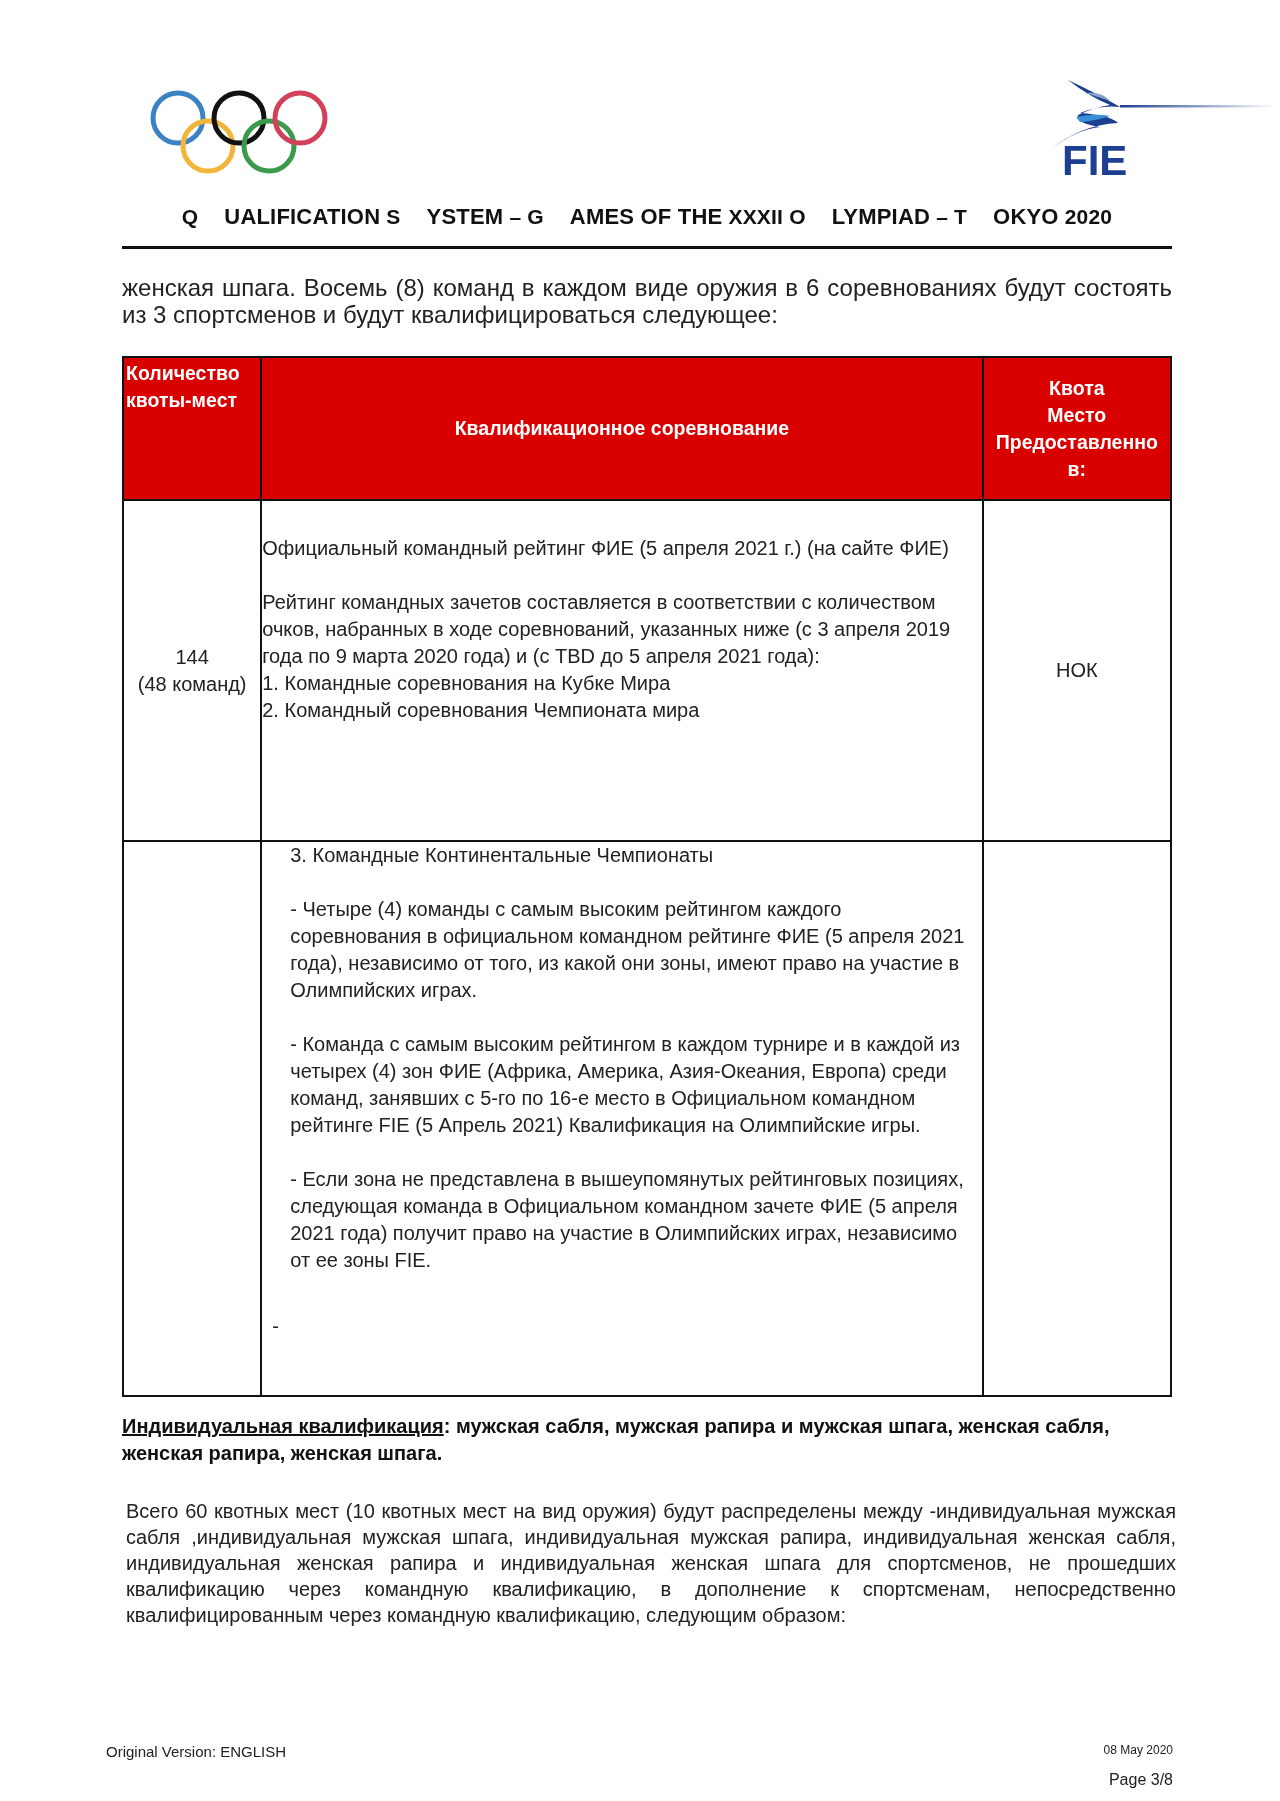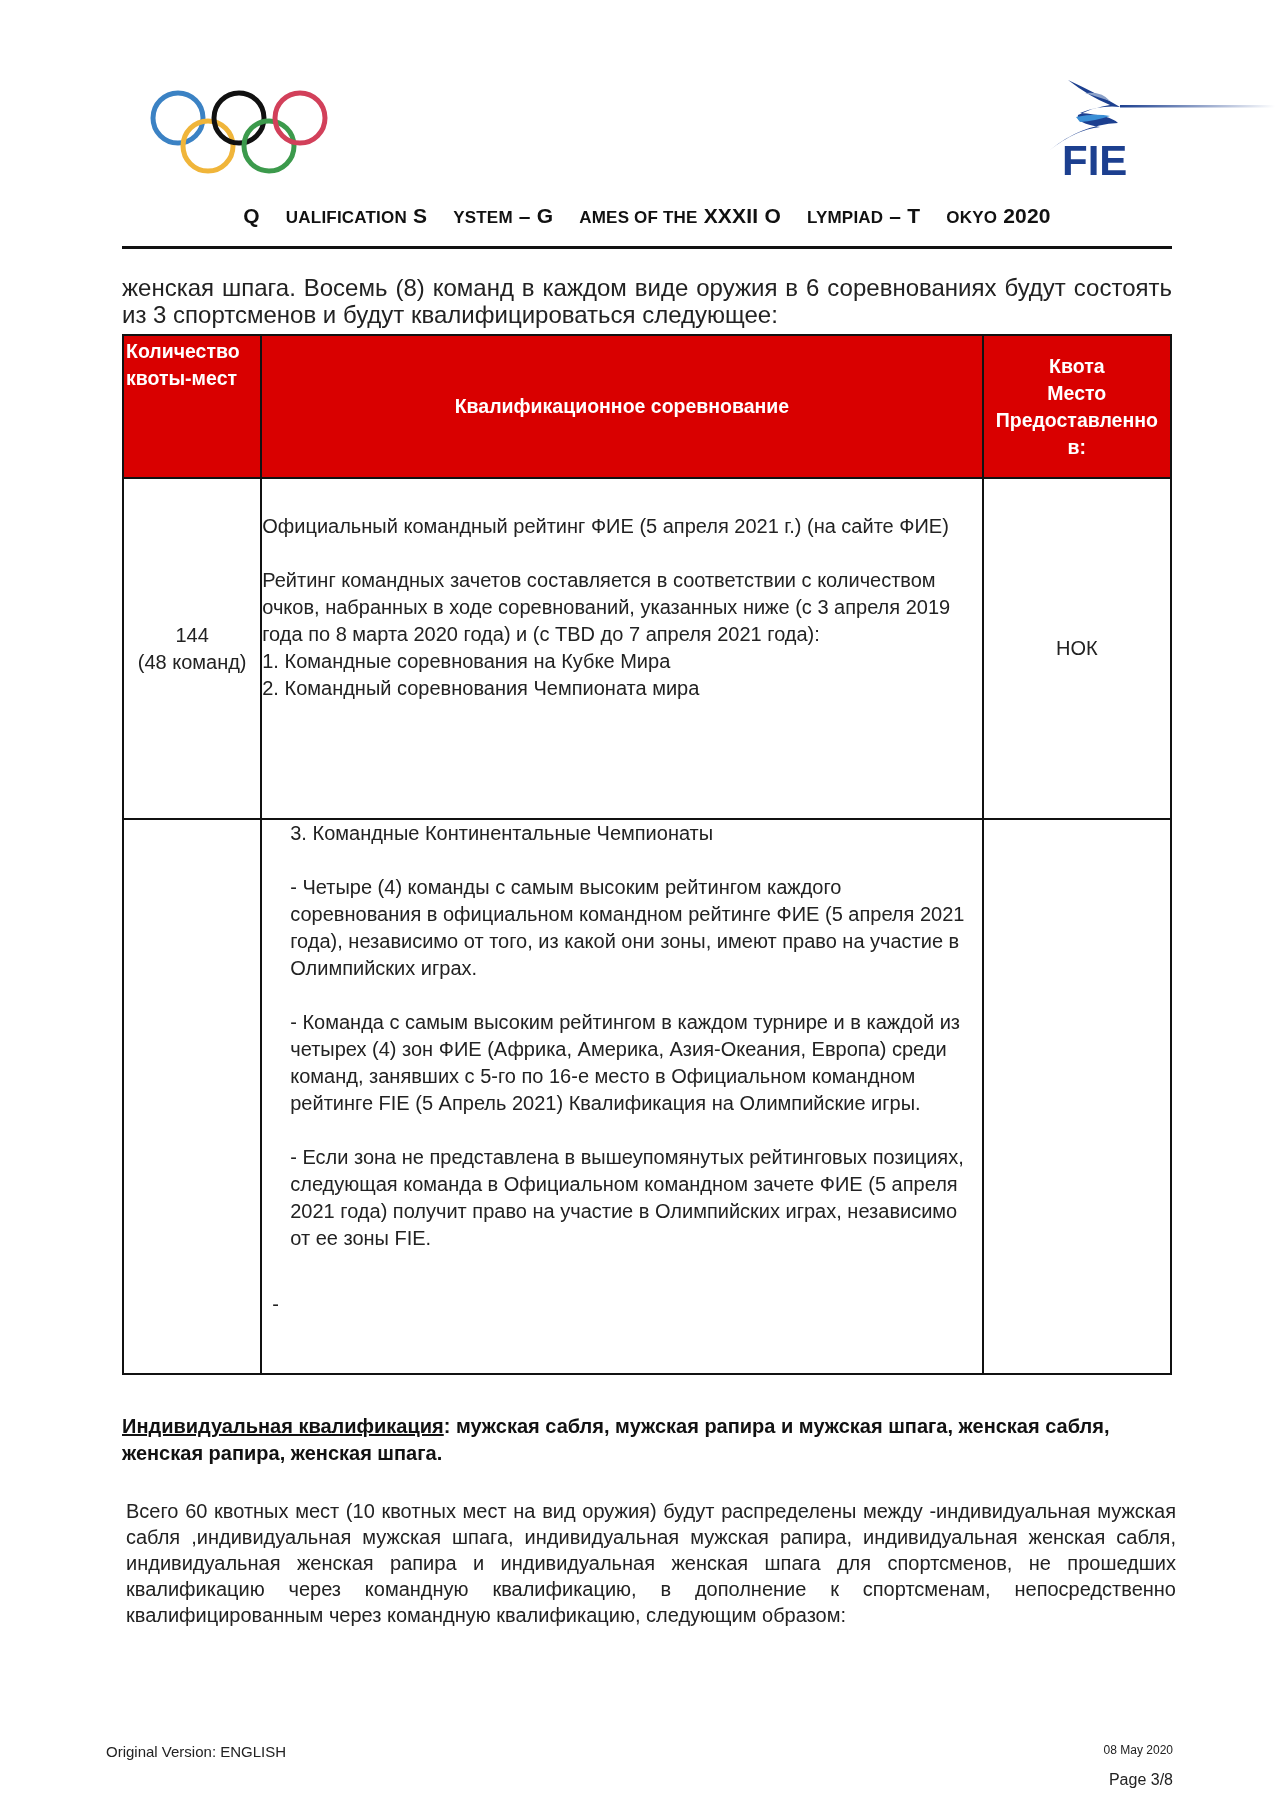--- a/index.html
+++ b/index.html
@@ -5,29 +5,29 @@
   html, body { margin:0; padding:0; background:#ffffff; }
   body { width:1280px; height:1801px; position:relative; overflow:hidden;
          font-family:"Liberation Sans", sans-serif; color:#111; }
   .abs { position:absolute; }
 
   
   #rings { left:145px; top:88px; width:190px; height:92px; }
   #fie-logo { left:1040px; top:75px; width:240px; height:110px; }
   #doc-title { left:122px; width:1050px; top:204px; text-align:center;
                font-size:21px; font-weight:bold; letter-spacing:0.2px; color:#111; }
-  #doc-title .sc { font-size:17px;margin-left:26px; }
+  #doc-title .sc { font-size:22px;margin-left:26px; }
   #header-rule { left:122px; top:246px; width:1050px; height:3px; background:#111; }
 
   
   #intro { left:122px; width:1050px; top:274px; font-size:24px; line-height:27px;
            text-align:justify; color:#222; }
 
   
-  #quota-table { left:122px; top:334px; width:1050px; border-collapse:collapse;
+  #quota-table { left:122px; top:356px; width:1050px; border-collapse:collapse;
                  table-layout:fixed; }
   #quota-table td, #quota-table th { border:2px solid #111; vertical-align:top; padding:0; }
   #quota-table th { background:#d90000; color:#fff; font-weight:bold; font-size:19.5px;
                     line-height:27px; height:139px; }
   .col1 { width:138px; } .col2 { width:720px; } .col3 { width:188px; }
   .th1 { text-align:left; padding:2px 2px 0 2px !important; }
   .th2 { text-align:center; vertical-align:middle !important; }
   .th3 { text-align:center; vertical-align:middle !important; }
   .cell { font-size:20px; line-height:27px; color:#222; }
   .row1 td { height:305px; }
@@ -99,21 +99,21 @@
     </th>
   </tr>
   <tr class="row1">
     <td class="cell c1">
       <div>144</div>
       <div>(48 команд)</div>
     </td>
     <td class="cell c2">
       <div>Официальный командный рейтинг ФИЕ (5 апреля 2021 г.) (на сайте ФИЕ)</div>
       <div class="gap"></div>
-      <div>Рейтинг командных зачетов составляется в соответствии с количеством очков, набранных в ходе соревнований, указанных ниже (с 3 апреля 2019 года по 8 марта 2020 года) и (с TBD до 7 апреля 2021 года):</div>
+      <div>Рейтинг командных зачетов составляется в соответствии с количеством очков, набранных в ходе соревнований, указанных ниже (с 3 апреля 2019 года по 9 марта 2020 года) и (с TBD до 5 апреля 2021 года):</div>
       <div>1. Командные соревнования на Кубке Мира</div>
       <div>2. Командный  соревнования Чемпионата мира</div>
     </td>
     <td class="cell c3">НОК</td>
   </tr>
   <tr class="row2">
     <td class="cell"></td>
     <td class="cell c2b">
       <div>3. Командные Континентальные Чемпионаты</div>
       <div class="gap"></div>

